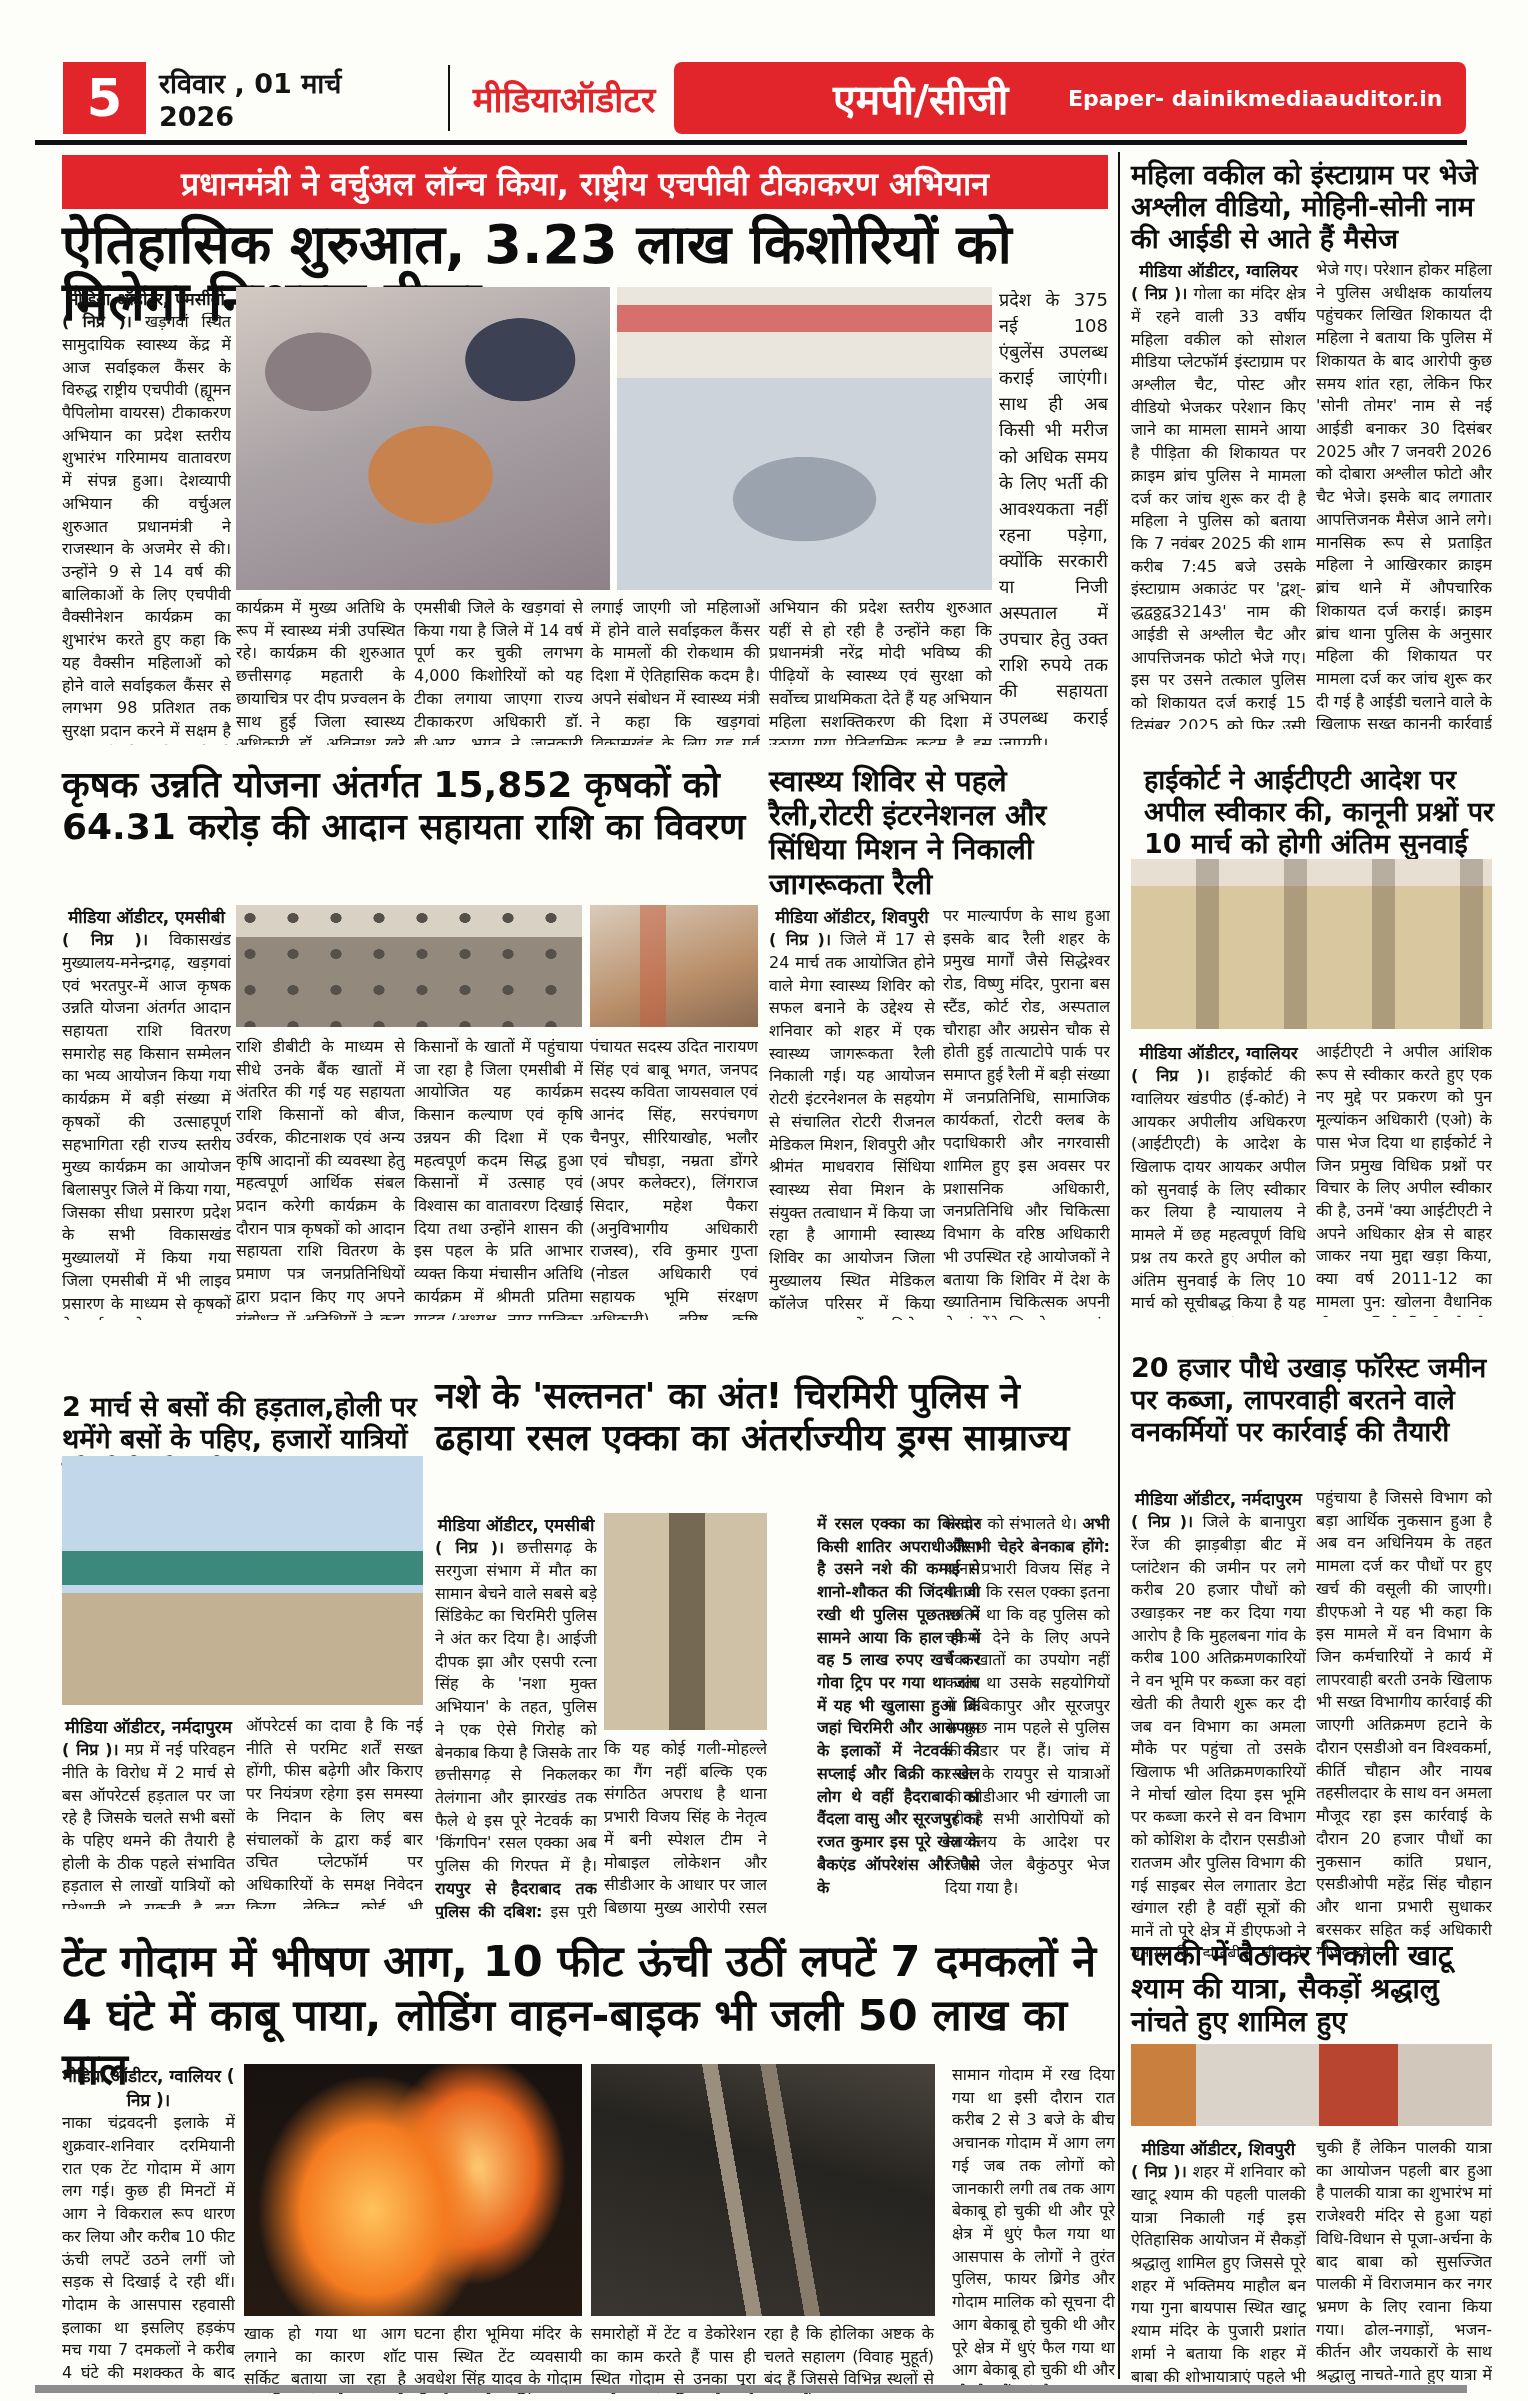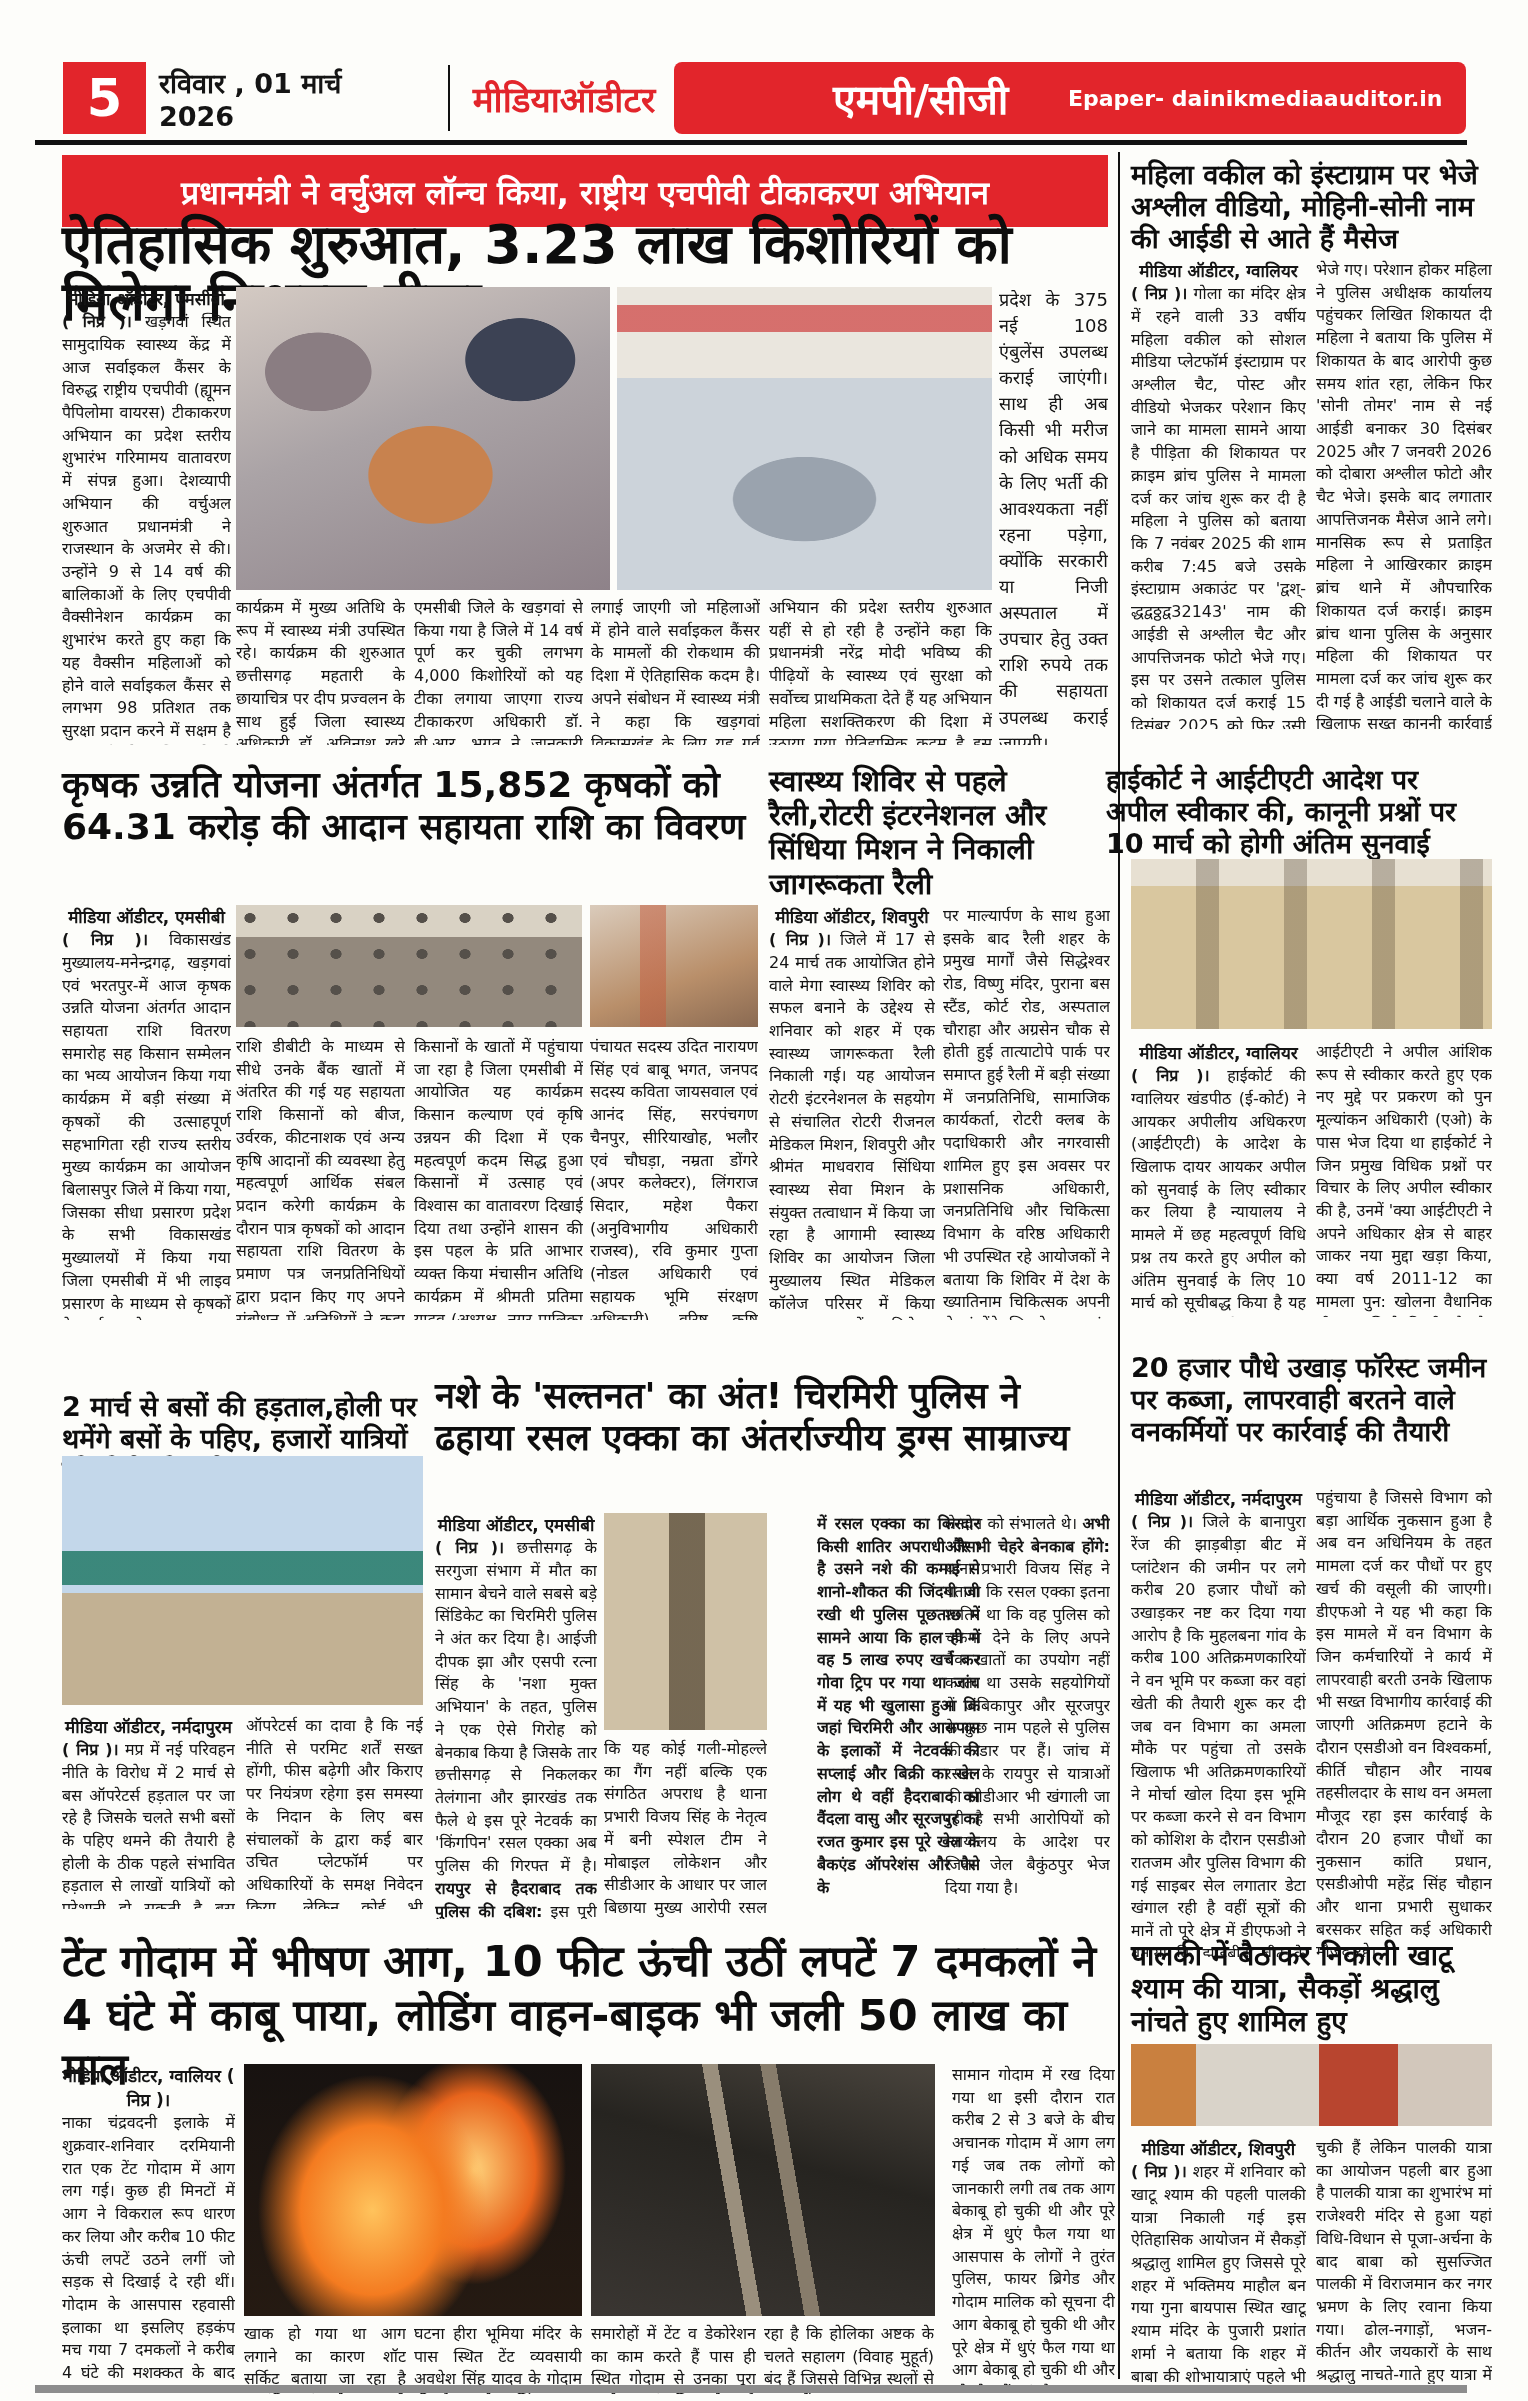--- a/index.html
+++ b/index.html
@@ -90,21 +90,21 @@
   <div class="abs hdr-divider" style="left:448px; top:65px; width:2.4px; height:66px;"></div>
   <div class="abs masthead" style="left:467px; top:62px; width:194px; height:72px;">मीडियाऑडीटर</div>
   <div class="abs sectionbox" style="left:674px; top:62px; width:792px; height:72px;">
     <span class="sectionname">एमपी/सीजी</span>
     <span class="epaper">Epaper- dainikmediaauditor.in</span>
   </div>
   <div class="abs blackrule" style="left:35px; top:140px; width:1432px; height:5.3px;"></div>
 
   <div class="abs vrule" style="left:1118px; top:152px; width:2.4px; height:2227px;"></div>
 
-  <div class="abs kicker" style="left:62px; top:155px; width:1046px; height:72px;">प्रधानमंत्री ने वर्चुअल लॉन्च किया, राष्ट्रीय एचपीवी टीकाकरण अभियान</div>
+  <div class="abs kicker" style="left:62px; top:155px; width:1046px; height:54px;">प्रधानमंत्री ने वर्चुअल लॉन्च किया, राष्ट्रीय एचपीवी टीकाकरण अभियान</div>
   <div class="abs hl hl-lead" style="left:62px; top:217px; width:1046px; height:61px;">ऐतिहासिक शुरुआत, 3.23 लाख किशोरियों को मिलेगा निःशुल्क टीका</div>
 
   <div class="abs body-col" style="left:62px; top:287px; width:169px; height:458px;">
     <p class="byline">मीडिया ऑडीटर, एमसीबी</p>
     <p><b class="dl">( निप्र )।</b>
        <span>खड़गवां स्थित सामुदायिक स्वास्थ्य केंद्र में आज सर्वाइकल कैंसर के विरुद्ध राष्ट्रीय एचपीवी (ह्यूमन पैपिलोमा वायरस) टीकाकरण अभियान का प्रदेश स्तरीय शुभारंभ गरिमामय वातावरण में संपन्न हुआ। देशव्यापी अभियान की वर्चुअल शुरुआत प्रधानमंत्री ने राजस्थान के अजमेर से की। उन्होंने 9 से 14 वर्ष की बालिकाओं के लिए एचपीवी वैक्सीनेशन कार्यक्रम का शुभारंभ करते हुए कहा कि यह वैक्सीन महिलाओं को होने वाले सर्वाइकल कैंसर से लगभग 98 प्रतिशत तक सुरक्षा प्रदान करने में सक्षम है प्रधानमंत्री ने बालिकाओं से संवाद करते हुए विकसित भारत 2047 के संकल्प को दोहराया और महिलाओं के स्वास्थ्य को राष्ट्र निर्माण की आधारशिला बताया जिले में आयोजित</span></p>
   </div>
 
   <div class="abs photo ph-lead-a" style="left:236px; top:287px; width:374px; height:303px;"></div>
   <div class="abs photo ph-lead-b" style="left:617px; top:287px; width:375px; height:303px;"></div>
@@ -129,21 +129,21 @@
   <div class="abs hl hl-side" style="left:1131px; top:159px; width:361px; height:88px;">महिला वकील को इंस्टाग्राम पर भेजे अश्लील वीडियो, मोहिनी-सोनी नाम की आईडी से आते हैं मैसेज</div>
   <div class="abs body-col" style="left:1131px; top:259px; width:175px; height:470px;">
     <p class="byline">मीडिया ऑडीटर, ग्वालियर</p>
     <p><b class="dl">( निप्र )।</b>
        <span>गोला का मंदिर क्षेत्र में रहने वाली 33 वर्षीय महिला वकील को सोशल मीडिया प्लेटफॉर्म इंस्टाग्राम पर अश्लील चैट, पोस्ट और वीडियो भेजकर परेशान किए जाने का मामला सामने आया है पीड़िता की शिकायत पर क्राइम ब्रांच पुलिस ने मामला दर्ज कर जांच शुरू कर दी है महिला ने पुलिस को बताया कि 7 नवंबर 2025 की शाम करीब 7:45 बजे उसके इंस्टाग्राम अकाउंट पर 'द्वश्-द्धद्वठ्ठद्व32143' नाम की आईडी से अश्लील चैट और आपत्तिजनक फोटो भेजे गए। इस पर उसने तत्काल पुलिस को शिकायत दर्ज कराई 15 दिसंबर 2025 को फिर उसी नाम की आईडी से अश्लील चैट और वीडियो</span></p>
   </div>
   <div class="abs body-col" style="left:1316px; top:259px; width:176px; height:470px;">
     <p><span>भेजे गए। परेशान होकर महिला ने पुलिस अधीक्षक कार्यालय पहुंचकर लिखित शिकायत दी महिला ने बताया कि पुलिस में शिकायत के बाद आरोपी कुछ समय शांत रहा, लेकिन फिर 'सोनी तोमर' नाम से नई आईडी बनाकर 30 दिसंबर 2025 और 7 जनवरी 2026 को दोबारा अश्लील फोटो और चैट भेजे। इसके बाद लगातार आपत्तिजनक मैसेज आने लगे। मानसिक रूप से प्रताड़ित महिला ने आखिरकार क्राइम ब्रांच थाने में औपचारिक शिकायत दर्ज कराई। क्राइम ब्रांच थाना पुलिस के अनुसार महिला की शिकायत पर मामला दर्ज कर जांच शुरू कर दी गई है आईडी चलाने वाले के खिलाफ सख्त कानूनी कार्रवाई की जाएगी।</span></p>
   </div>
 
-  <div class="abs hl hl-side" style="left:1106px; top:764px; width:361px; height:88px;">हाईकोर्ट ने आईटीएटी आदेश पर अपील स्वीकार की, कानूनी प्रश्नों पर 10 मार्च को होगी अंतिम सुनवाई</div>
+  <div class="abs hl hl-side" style="left:1144px; top:764px; width:361px; height:88px;">हाईकोर्ट ने आईटीएटी आदेश पर अपील स्वीकार की, कानूनी प्रश्नों पर 10 मार्च को होगी अंतिम सुनवाई</div>
   <div class="abs photo ph-court" style="left:1131px; top:859px; width:361px; height:170px;"></div>
   <div class="abs body-col" style="left:1131px; top:1041px; width:175px; height:276px;">
     <p class="byline">मीडिया ऑडीटर, ग्वालियर</p>
     <p><b class="dl">( निप्र )।</b>
        <span>हाईकोर्ट की ग्वालियर खंडपीठ (ई-कोर्ट) ने आयकर अपीलीय अधिकरण (आईटीएटी) के आदेश के खिलाफ दायर आयकर अपील को सुनवाई के लिए स्वीकार कर लिया है न्यायालय ने मामले में छह महत्वपूर्ण विधि प्रश्न तय करते हुए अपील को अंतिम सुनवाई के लिए 10 मार्च को सूचीबद्ध किया है यह मामला अनूप निगम बनाम आयकर अधिकारी 3(1) ग्वालियर से संबंधित है अपीलकर्ता ने आयकर अधिनियम की धारा 260ए के तहत आयकर अपीलीय अधिकरण आगरा पीठ द्वारा 11 फरवरी 2025 को पारित आदेश को चुनौती दी है</span></p>
   </div>
   <div class="abs body-col" style="left:1316px; top:1041px; width:176px; height:276px;">
     <p><span>आईटीएटी ने अपील आंशिक रूप से स्वीकार करते हुए एक नए मुद्दे पर प्रकरण को पुन मूल्यांकन अधिकारी (एओ) के पास भेज दिया था हाईकोर्ट ने जिन प्रमुख विधिक प्रश्नों पर विचार के लिए अपील स्वीकार की है, उनमें 'क्या आईटीएटी ने अपने अधिकार क्षेत्र से बाहर जाकर नया मुद्दा खड़ा किया, क्या वर्ष 2011-12 का मामला पुन: खोलना वैधानिक सीमा अवधि के विपरीत है और क्या विभाग की ओर से कोई प्रार्थना न होने के बावजूद इस प्रकार का निर्देश दिया जा सकता था' शामिल हैं। प्रकरण के अनुसार अनूप निगम ने 3 करोड़ रुपए की रजिस्ट्री कराई थी, जिसकी सूचना आयकर विभाग को प्राप्त हुई।</span></p>
   </div>
 

